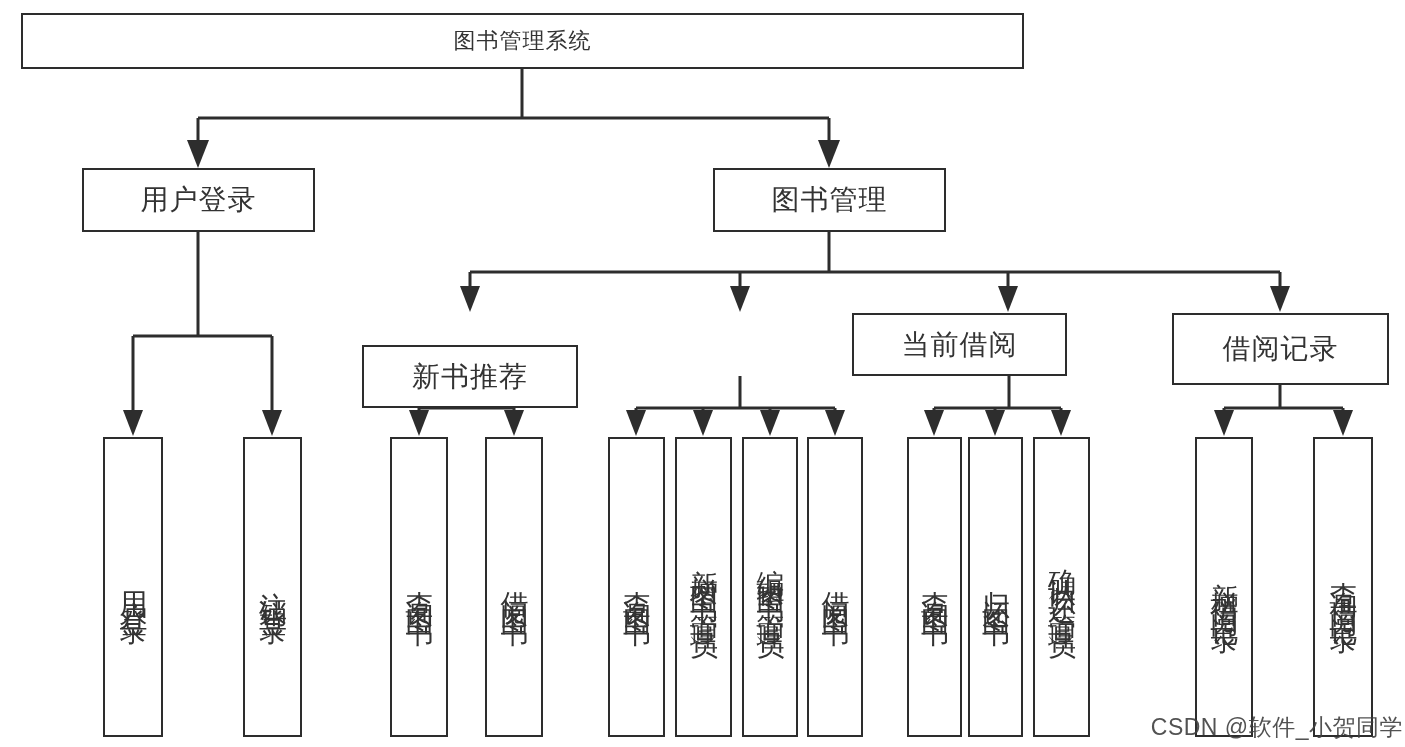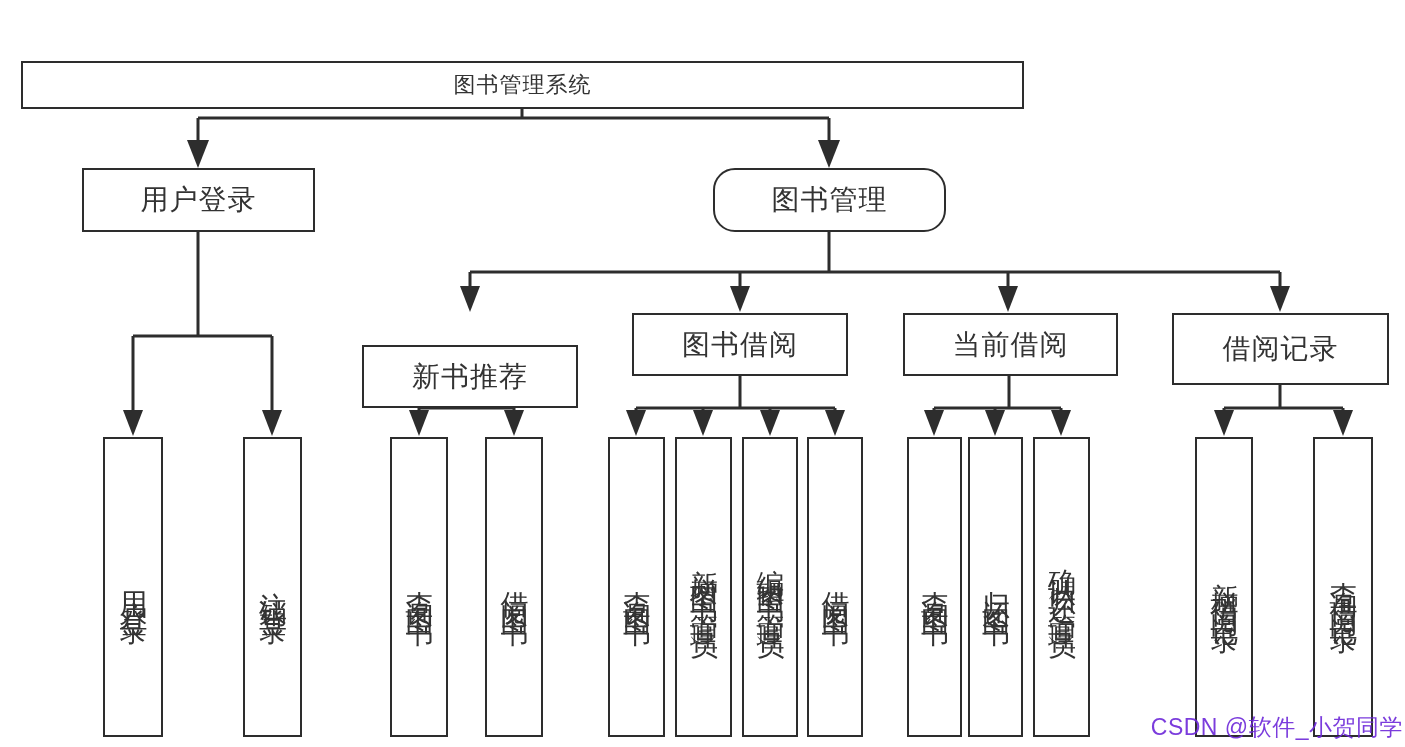--- a/index.html
+++ b/index.html
@@ -31,21 +31,21 @@
     text-orientation:mixed;
     letter-spacing:9px;
     line-height:1;
     white-space:normal;
   }
   #watermark{
     position:absolute;
     right:2px;top:712px;
     z-index:5;
     font-size:23px;
-    color:#6d28d9;
+    color:#404040;
     opacity:0.9;
     letter-spacing:0.5px;
     white-space:nowrap;
   }
 </style>
 </head>
 <body>
 
 <div id="diagram">
 
@@ -82,38 +82,35 @@
       <polygon points="760,410 780,410 770,436"></polygon>
       <polygon points="825,410 845,410 835,436"></polygon>
       <polygon points="924,410 944,410 934,436"></polygon>
       <polygon points="985,410 1005,410 995,436"></polygon>
       <polygon points="1051,410 1071,410 1061,436"></polygon>
       <polygon points="1214,410 1234,410 1224,436"></polygon>
       <polygon points="1333,410 1353,410 1343,436"></polygon>
     </g>
   </svg>
 
-  <div class="node root" style="left:21px;top:13px;width:1003px;height:48px;margin-top:48px;">
+  <div class="node root" style="left:21px;top:13px;width:1003px;height:56px;">
     <span class="lbl">图书管理系统</span>
   </div>
 
   <div class="node" style="left:82px;top:168px;width:233px;height:64px;">
     <span class="lbl">用户登录</span>
   </div>
-  <div class="node" style="left:713px;top:168px;width:233px;height:64px;border-radius:22px;">
+  <div class="node" style="left:713px;top:168px;width:233px;height:64px;">
     <span class="lbl">图书管理</span>
   </div>
 
   <div class="node" style="left:362px;top:313px;width:216px;height:63px;margin-top:32px;">
     <span class="lbl">新书推荐</span>
   </div>
-  <div class="node" style="left:632px;top:313px;width:216px;height:63px;">
-    <span class="lbl">图书借阅</span>
-  </div>
-  <div class="node" style="left:903px;top:313px;width:215px;height:63px;">
+  <div class="node" style="left:852px;top:313px;width:215px;height:63px;">
     <span class="lbl">当前借阅</span>
   </div>
   <div class="node" style="left:1172px;top:313px;width:217px;height:72px;">
     <span class="lbl">借阅记录</span>
   </div>
 
   <div class="node v" style="left:103px;top:437px;width:60px;height:300px;">
     <span class="lbl">用户登录</span>
   </div>
   <div class="node v" style="left:243px;top:437px;width:59px;height:300px;">

